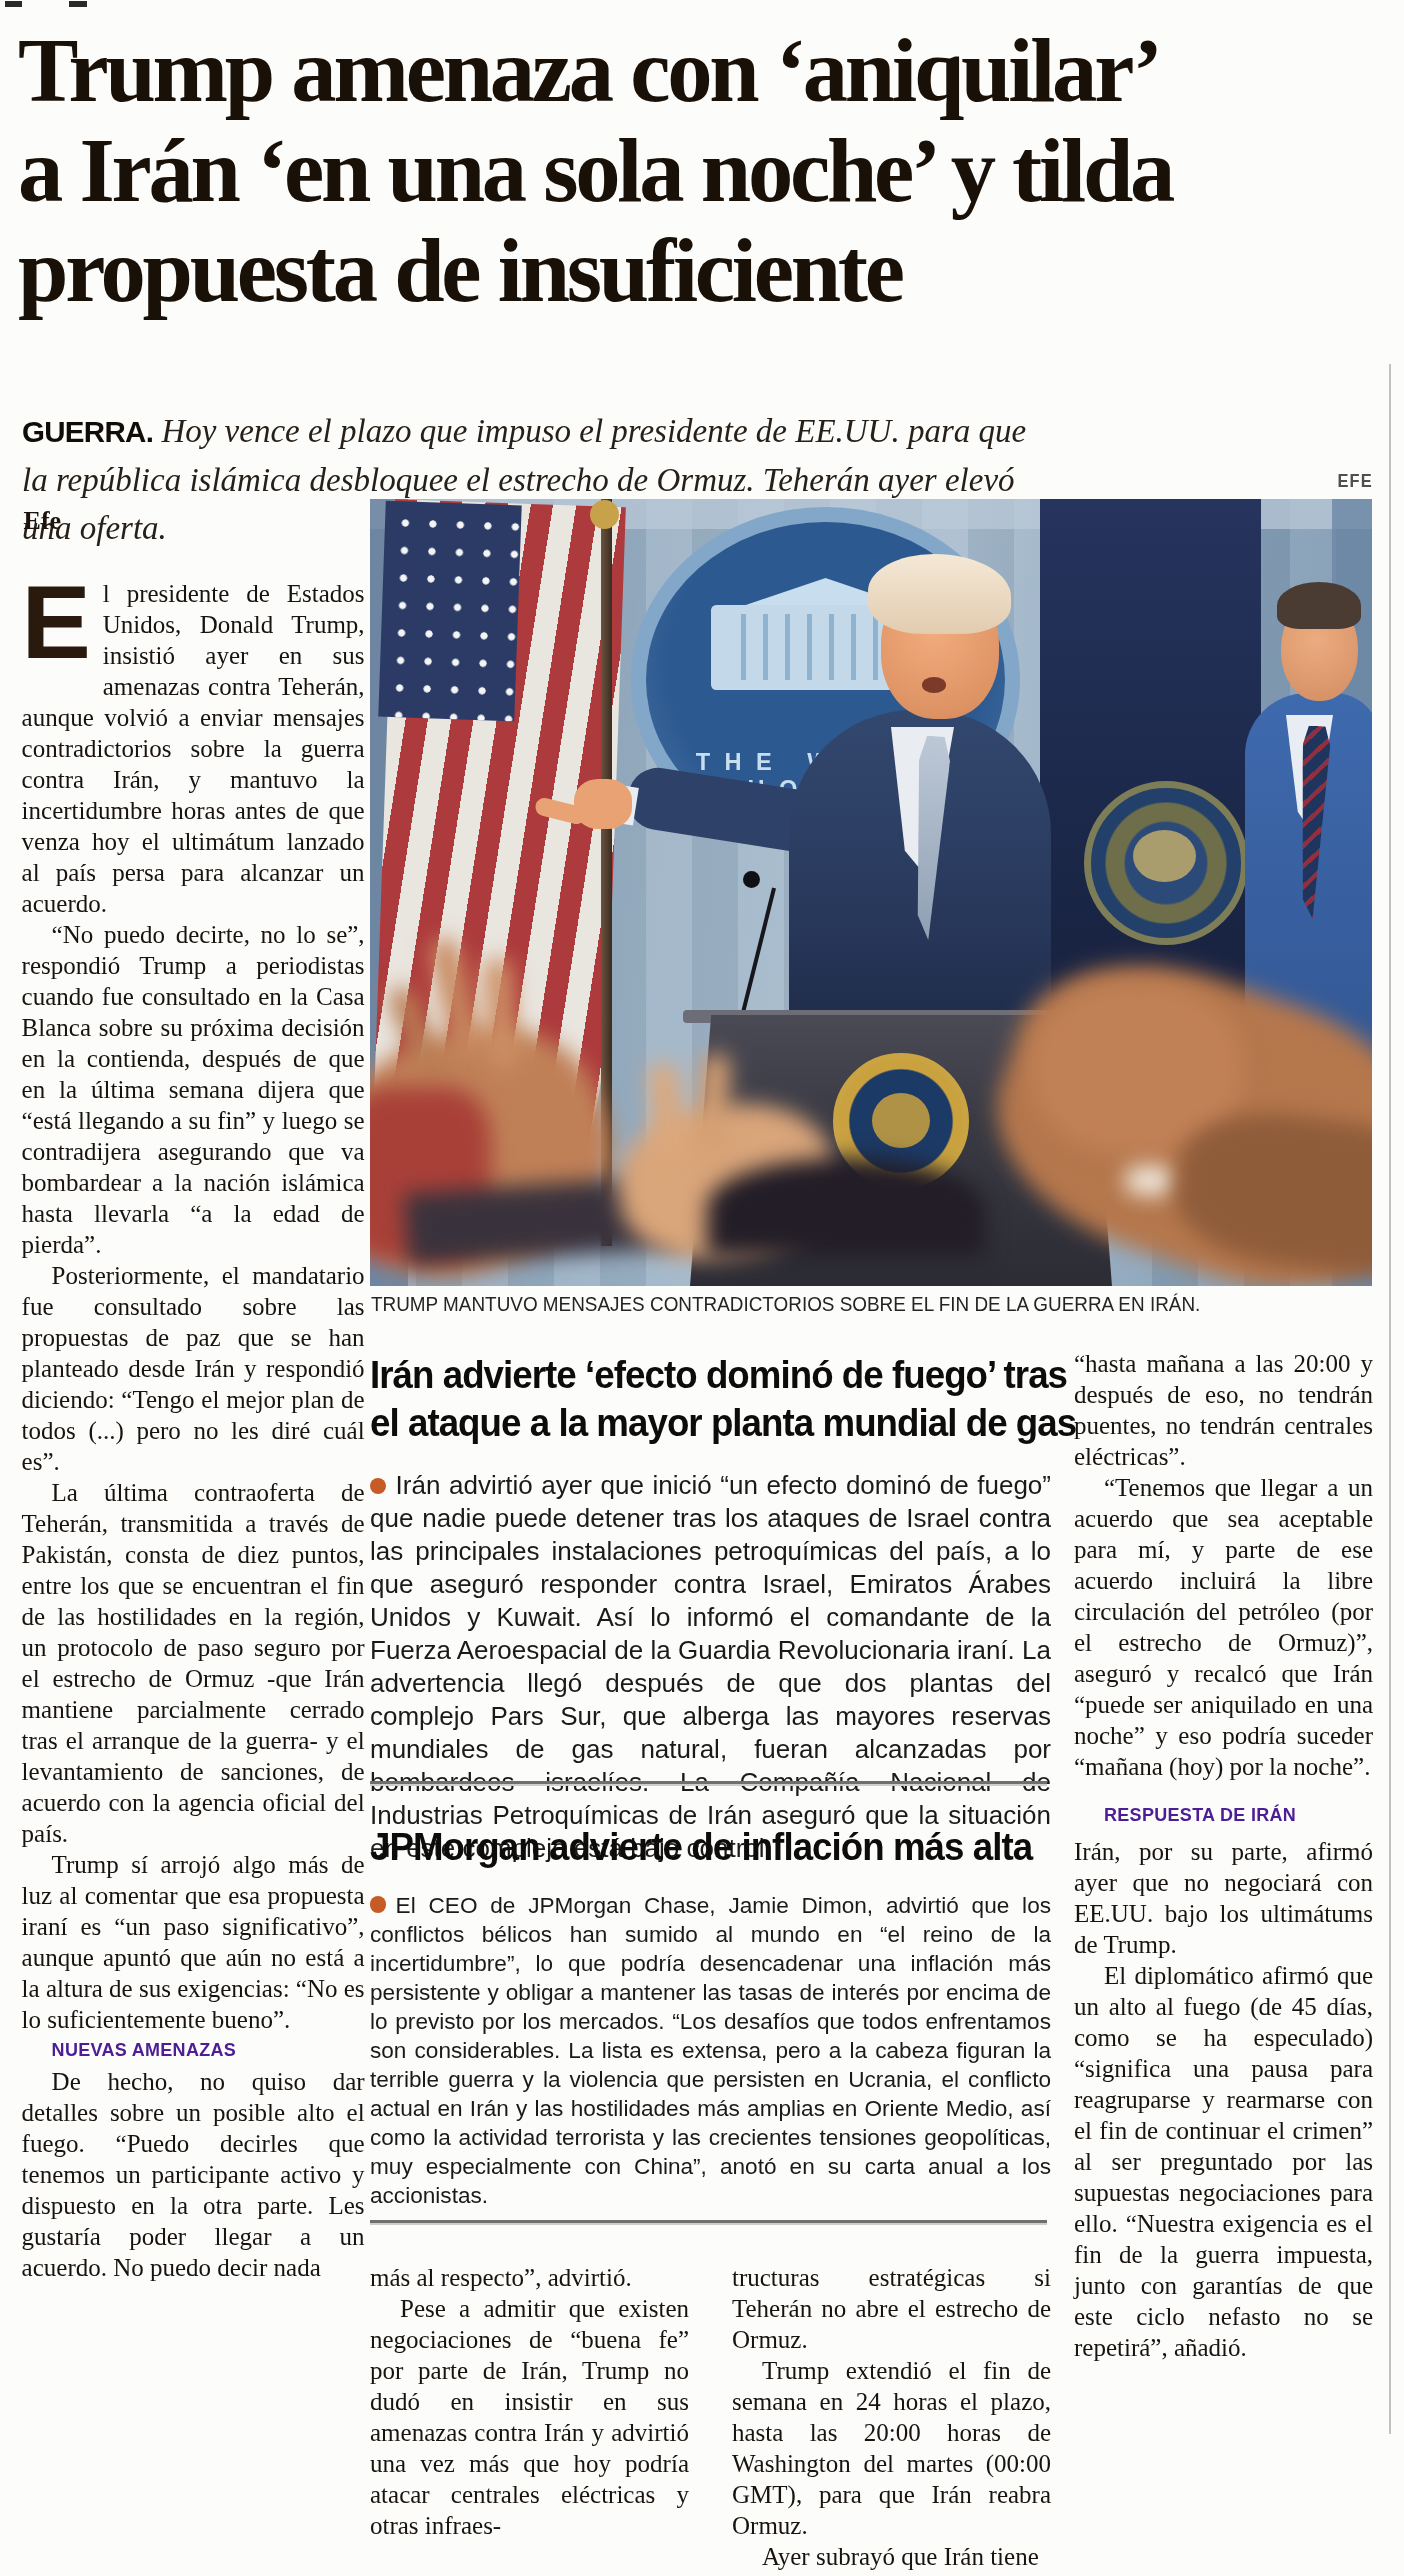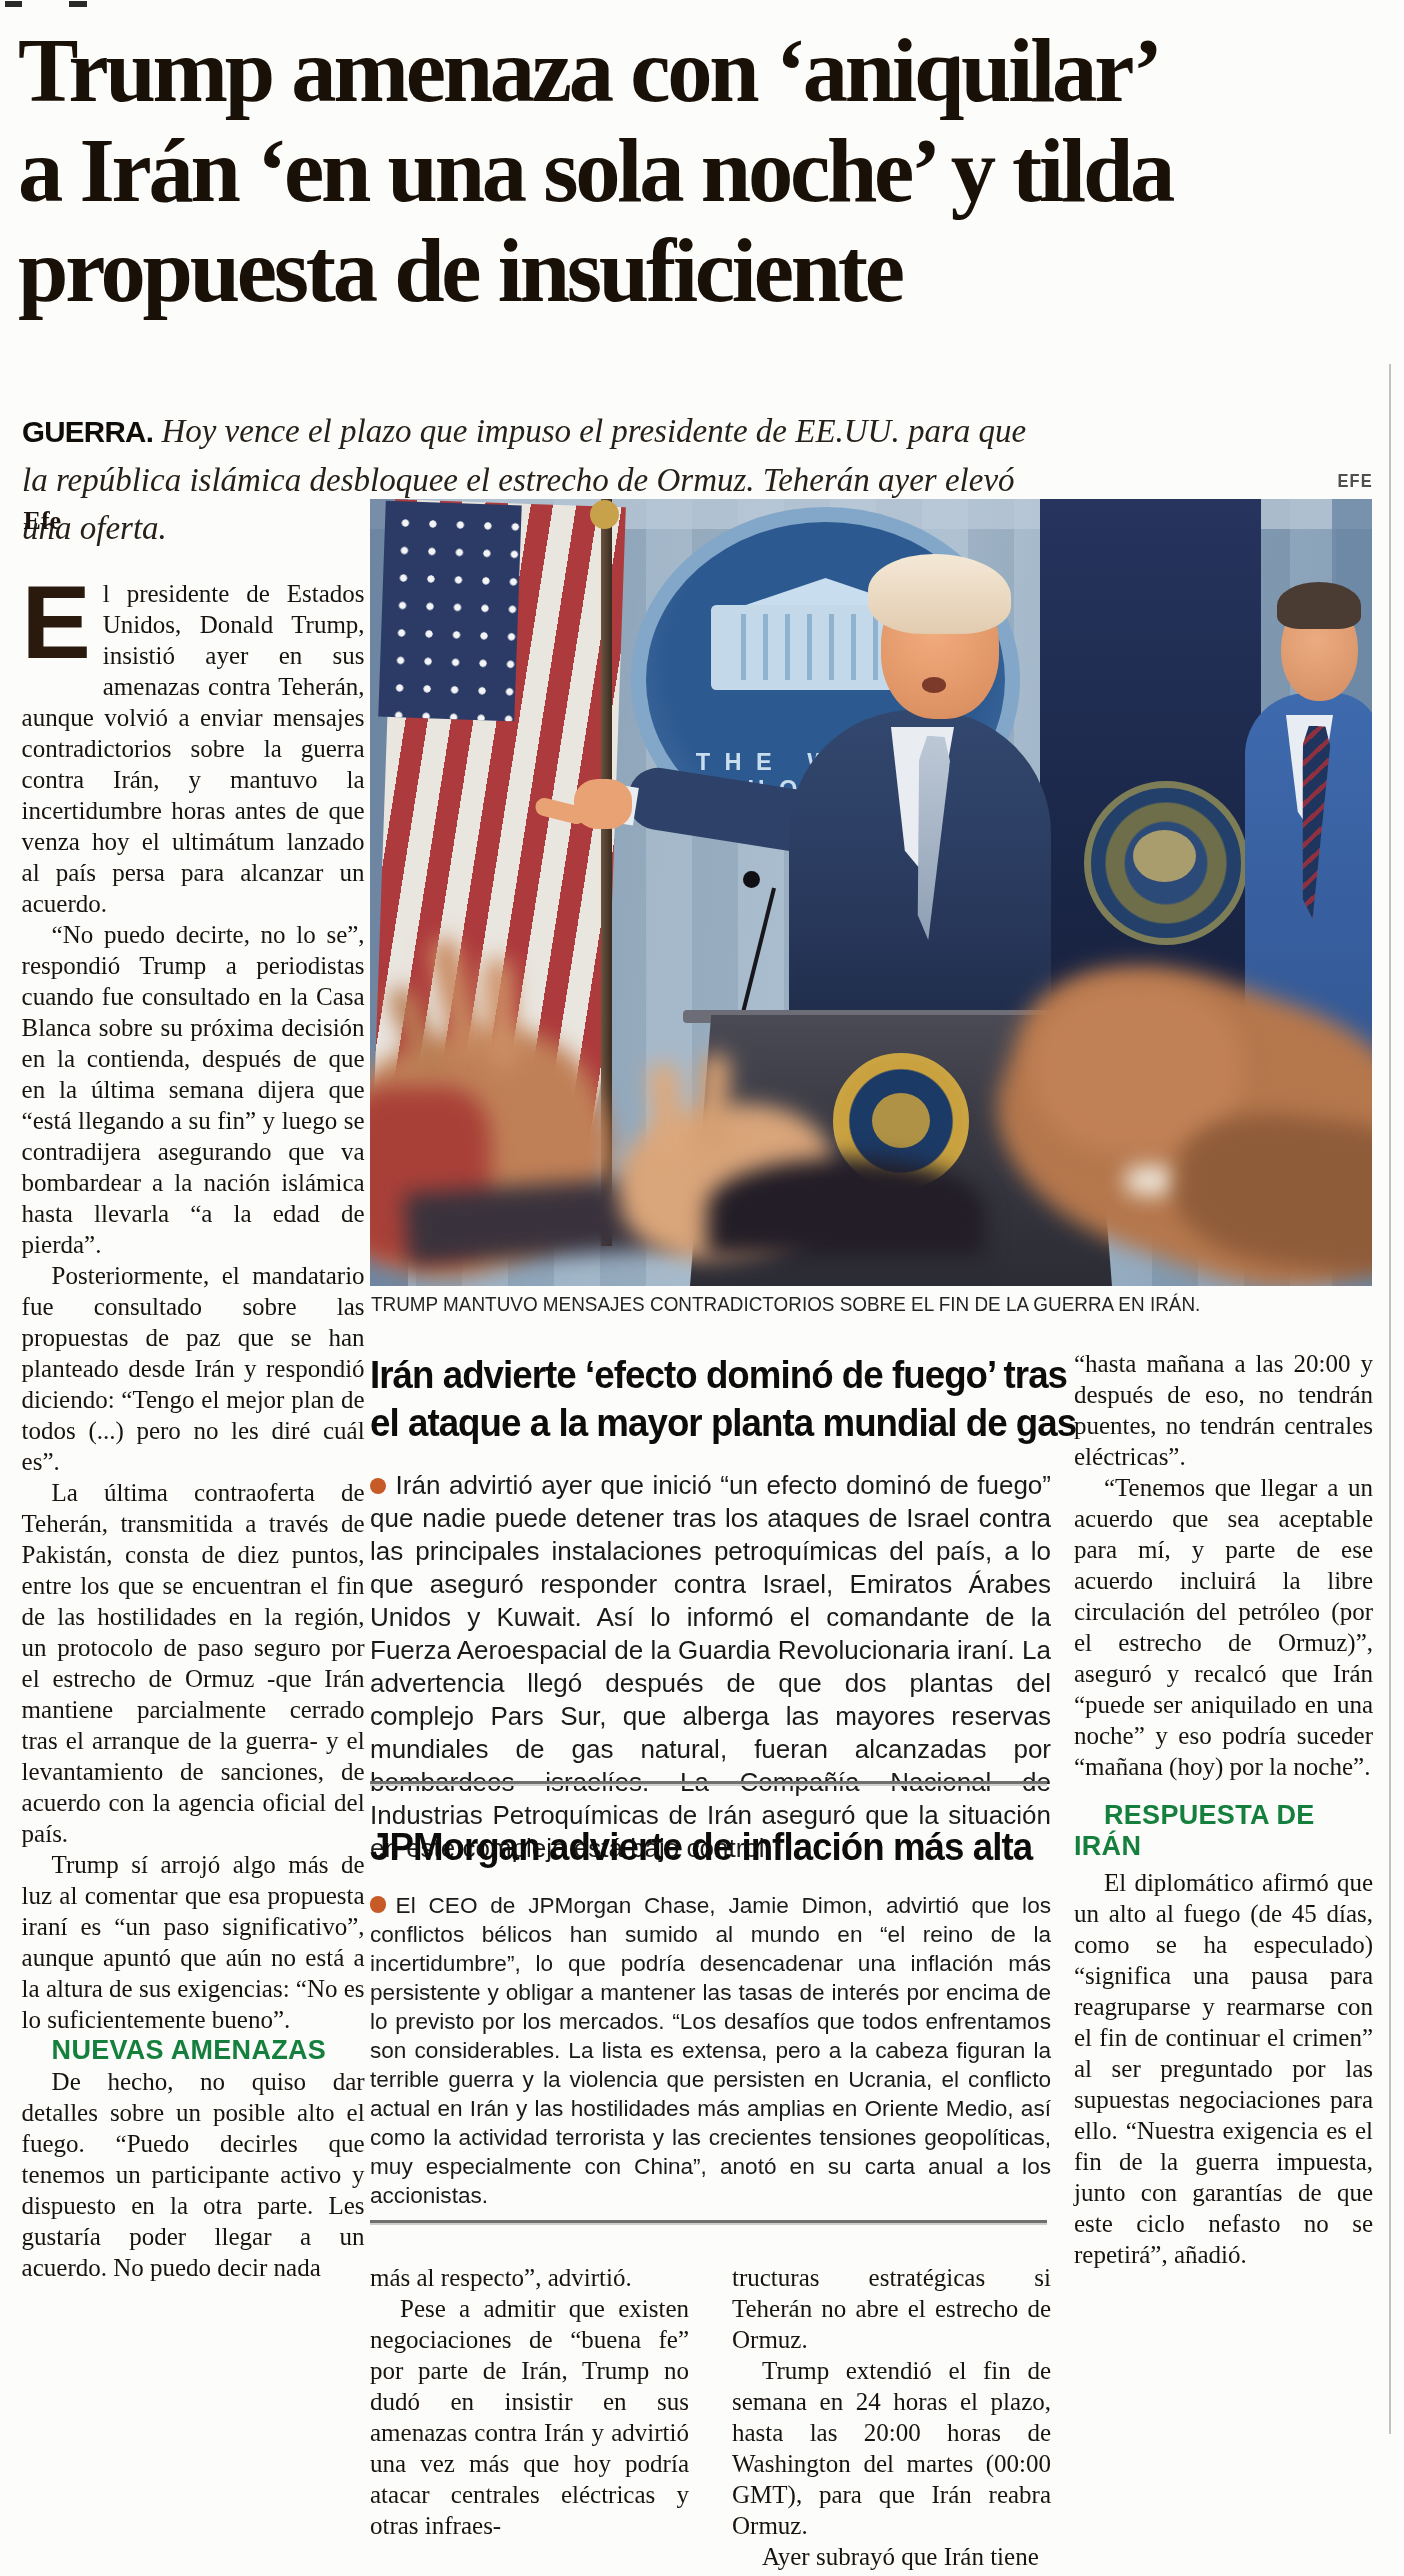--- a/index.html
+++ b/index.html
@@ -21,22 +21,22 @@
 
   .byline{position:absolute;left:23.6px;top:506px;font-weight:700;font-size:26px;color:#1c140c;}
   .photo-credit{position:absolute;left:1271px;top:470px;width:102px;text-align:right;
                 font-family:"Liberation Sans",sans-serif;font-weight:700;font-size:18.3px;
                 color:#4f4f4f;letter-spacing:1.3px;transform:scaleX(.9);transform-origin:right;}
 
   
   .col{position:absolute;text-align:justify;font-size:25px;line-height:31px;color:#18130e;}
   .col p{margin:0;text-indent:30px;}
   .col p.noindent{text-indent:0;}
-  .minihead{font-family:"Liberation Sans",sans-serif;font-weight:800;font-size:27px;
-            letter-spacing:0.3px;color:#15803d;margin:22px 0 6.6px 0;text-indent:0;
+  .minihead{font-family:"Liberation Sans",sans-serif;font-weight:800;font-size:18px;
+            letter-spacing:0.3px;color:#4c1d95;margin:22px 0 6.6px 0;text-indent:0;
             text-align:left;}
   .leftcol{left:21.6px;top:578px;width:343px;}
   .colA{left:370px;top:2262px;width:319px;line-height:31px;}
   .colB{left:732px;top:2262px;width:319px;line-height:31px;}
   .rightcol{left:1074px;top:1348px;width:299px;line-height:31px;}
   .rightcol .minihead{margin:18.3px 0 5.2px 0;}
 
   .dropcap{float:left;font-family:"Liberation Sans",sans-serif;font-weight:900;
            font-size:104px;line-height:79px;height:89px;margin:5.2px 11.8px 0 0;color:#2a1a0e;}
 
@@ -289,18 +289,19 @@
   <div class="col colB" data-name="article-middle-column-b">
     <p class="noindent" data-name="paragraph"><span>tructuras estratégicas si Teherán no abre el estrecho de Ormuz.</span></p>
     <p data-name="paragraph"><span>Trump extendió el fin de semana en 24 horas el plazo, hasta las 20:00 horas de Washington del martes (00:00 GMT), para que Irán reabra Ormuz.</span></p>
     <p data-name="paragraph"><span>Ayer subrayó que Irán tiene</span></p>
   </div>
 
   <div class="col rightcol" data-name="article-right-column">
     <p class="noindent" data-name="paragraph"><span>“hasta mañana a las 20:00 y después de eso, no tendrán puentes, no tendrán centrales eléctricas”.</span></p>
     <p data-name="paragraph"><span>“Tenemos que llegar a un acuerdo que sea aceptable para mí, y parte de ese acuerdo incluirá la libre circulación del petróleo (por el estrecho de Ormuz)”, aseguró y recalcó que Irán “puede ser aniquilado en una noche” y eso podría suceder “mañana (hoy) por la noche”.</span></p>
     <p class="minihead" data-name="section-subhead">RESPUESTA DE IRÁN</p>
+    <p class="noindent" data-name="paragraph"><span>Irán, por su parte, afirmó ayer que no negociará con EE.UU. bajo los ultimátums de Trump.</span></p>
     <p data-name="paragraph"><span>El diplomático afirmó que un alto al fuego (de 45 días, como se ha especulado) “significa una pausa para reagruparse y rearmarse con el fin de continuar el crimen” al ser preguntado por las supuestas negociaciones para ello. “Nuestra exigencia es el fin de la guerra impuesta, junto con garantías de que este ciclo nefasto no se repetirá”, añadió.</span></p>
   </div>
 
   <div class="vline" data-name="page-column-rule"></div>
 </div>
 
 
 </body></html>

